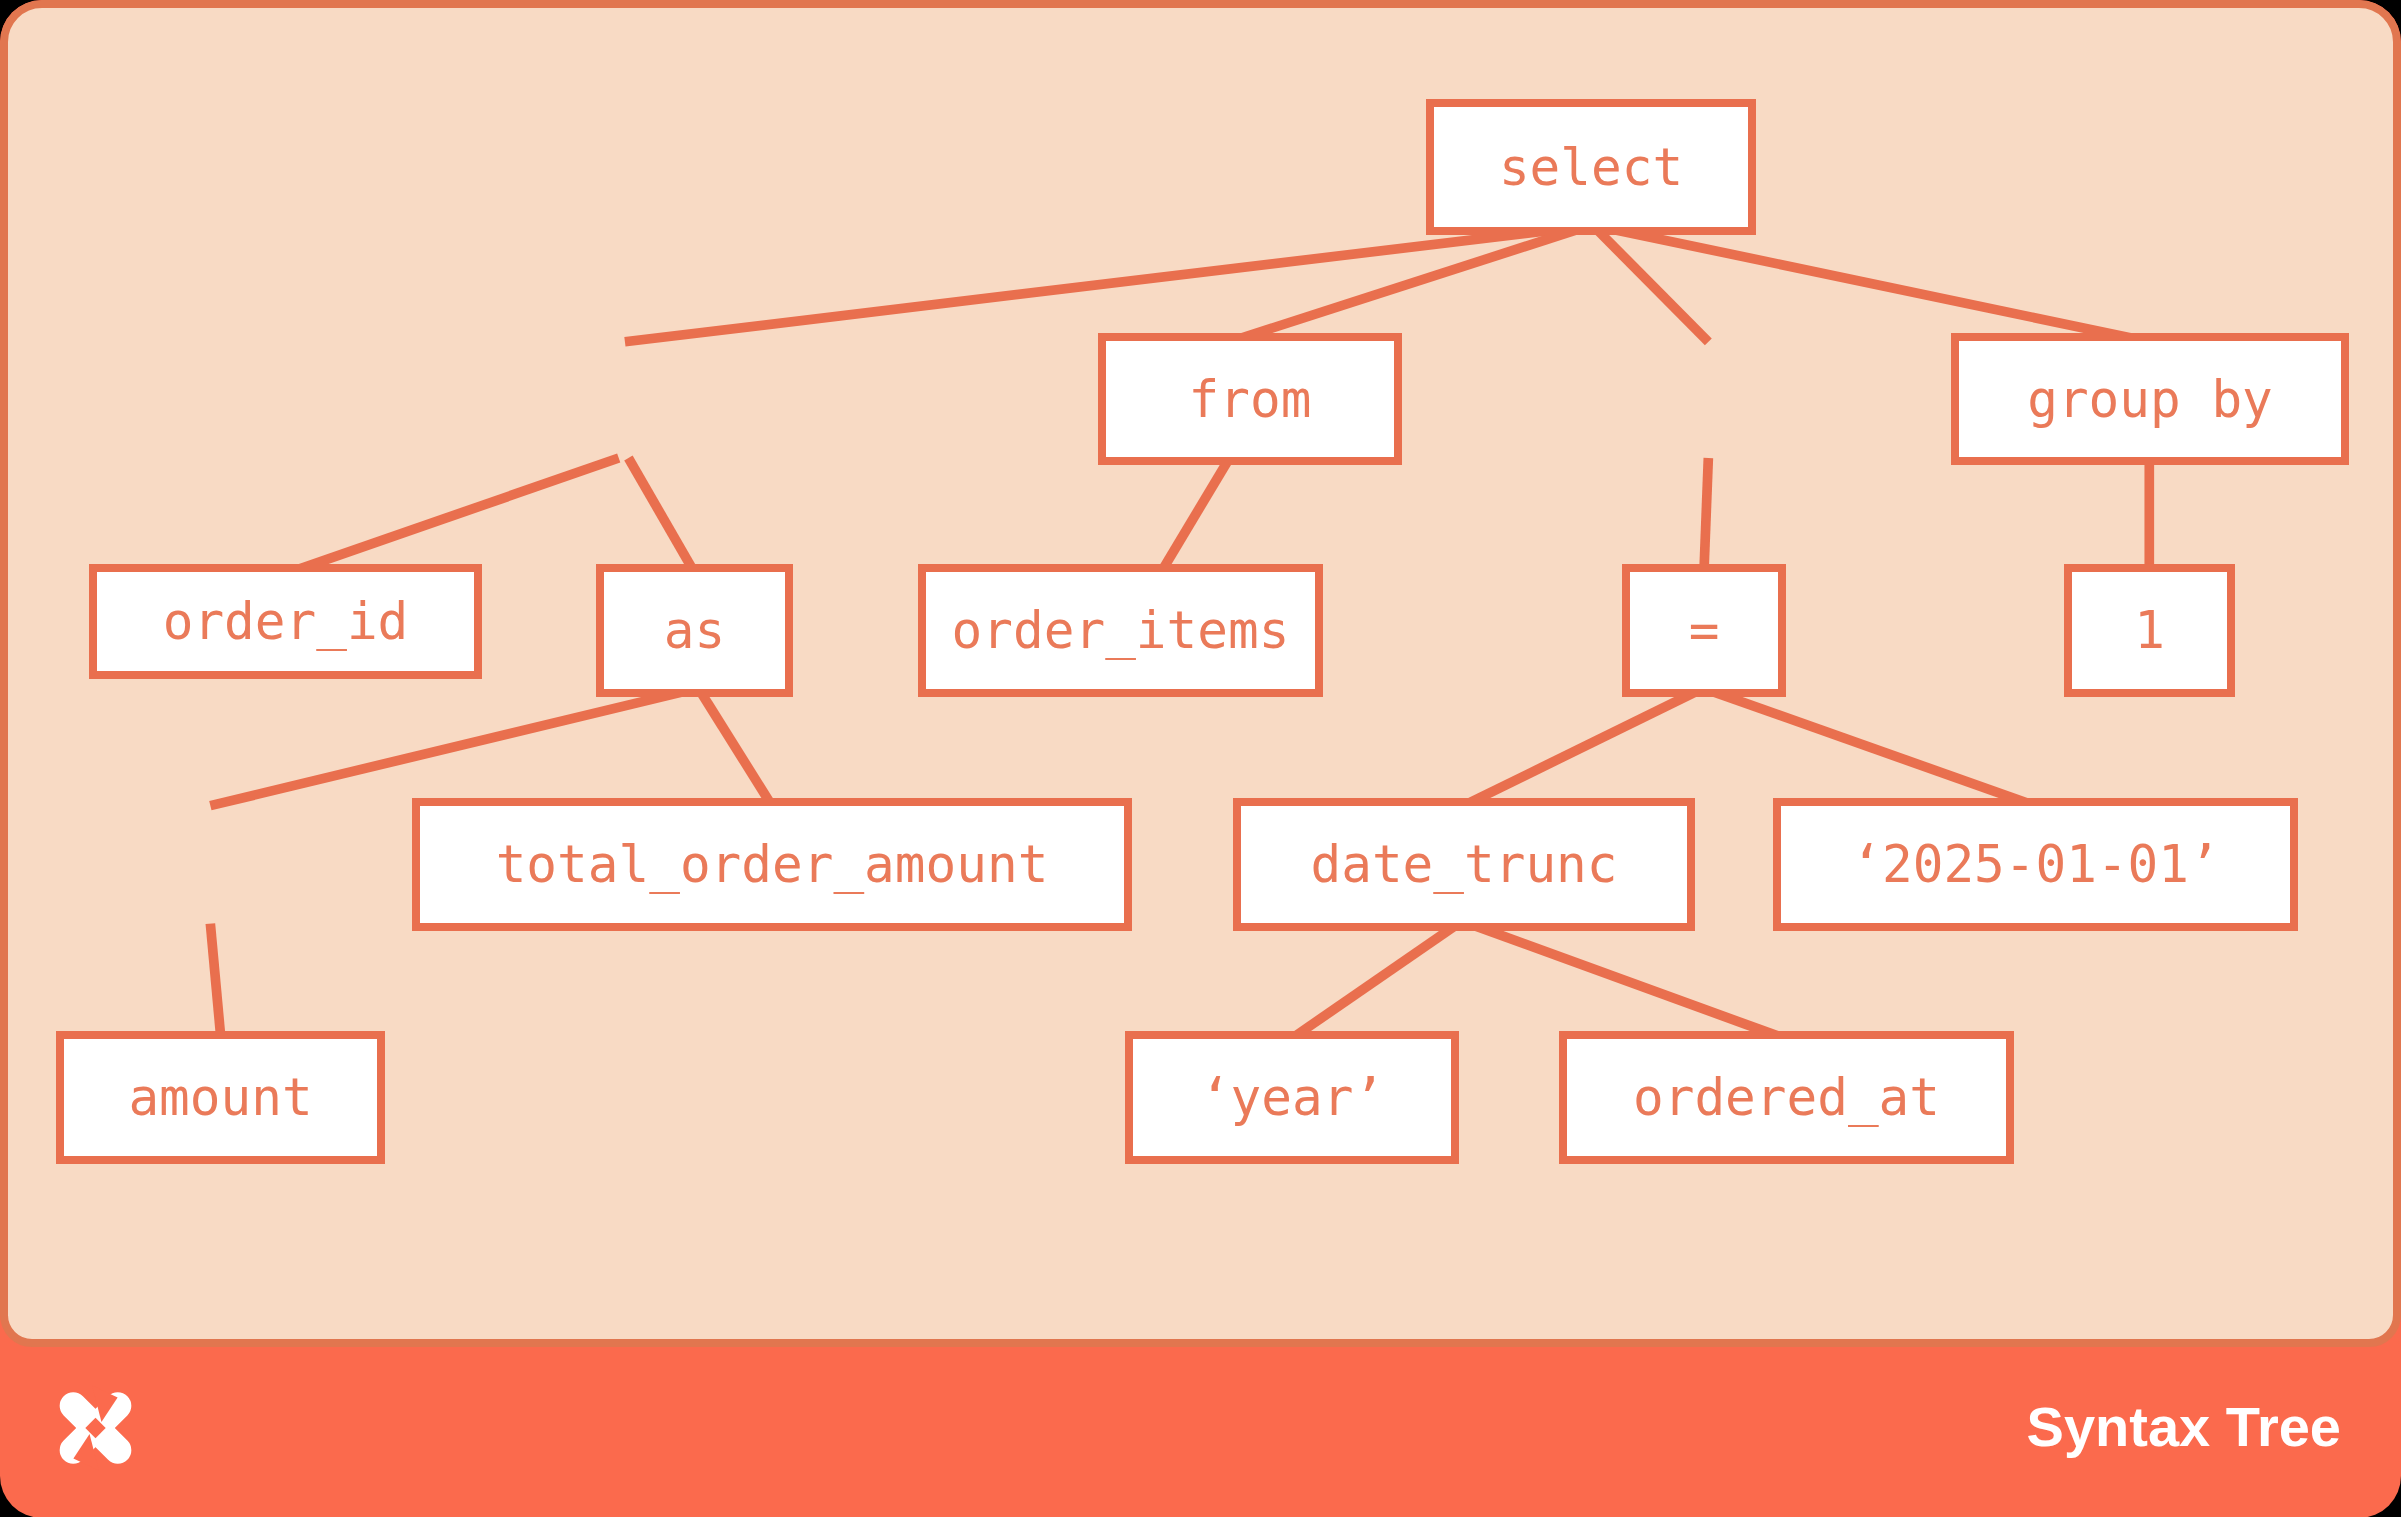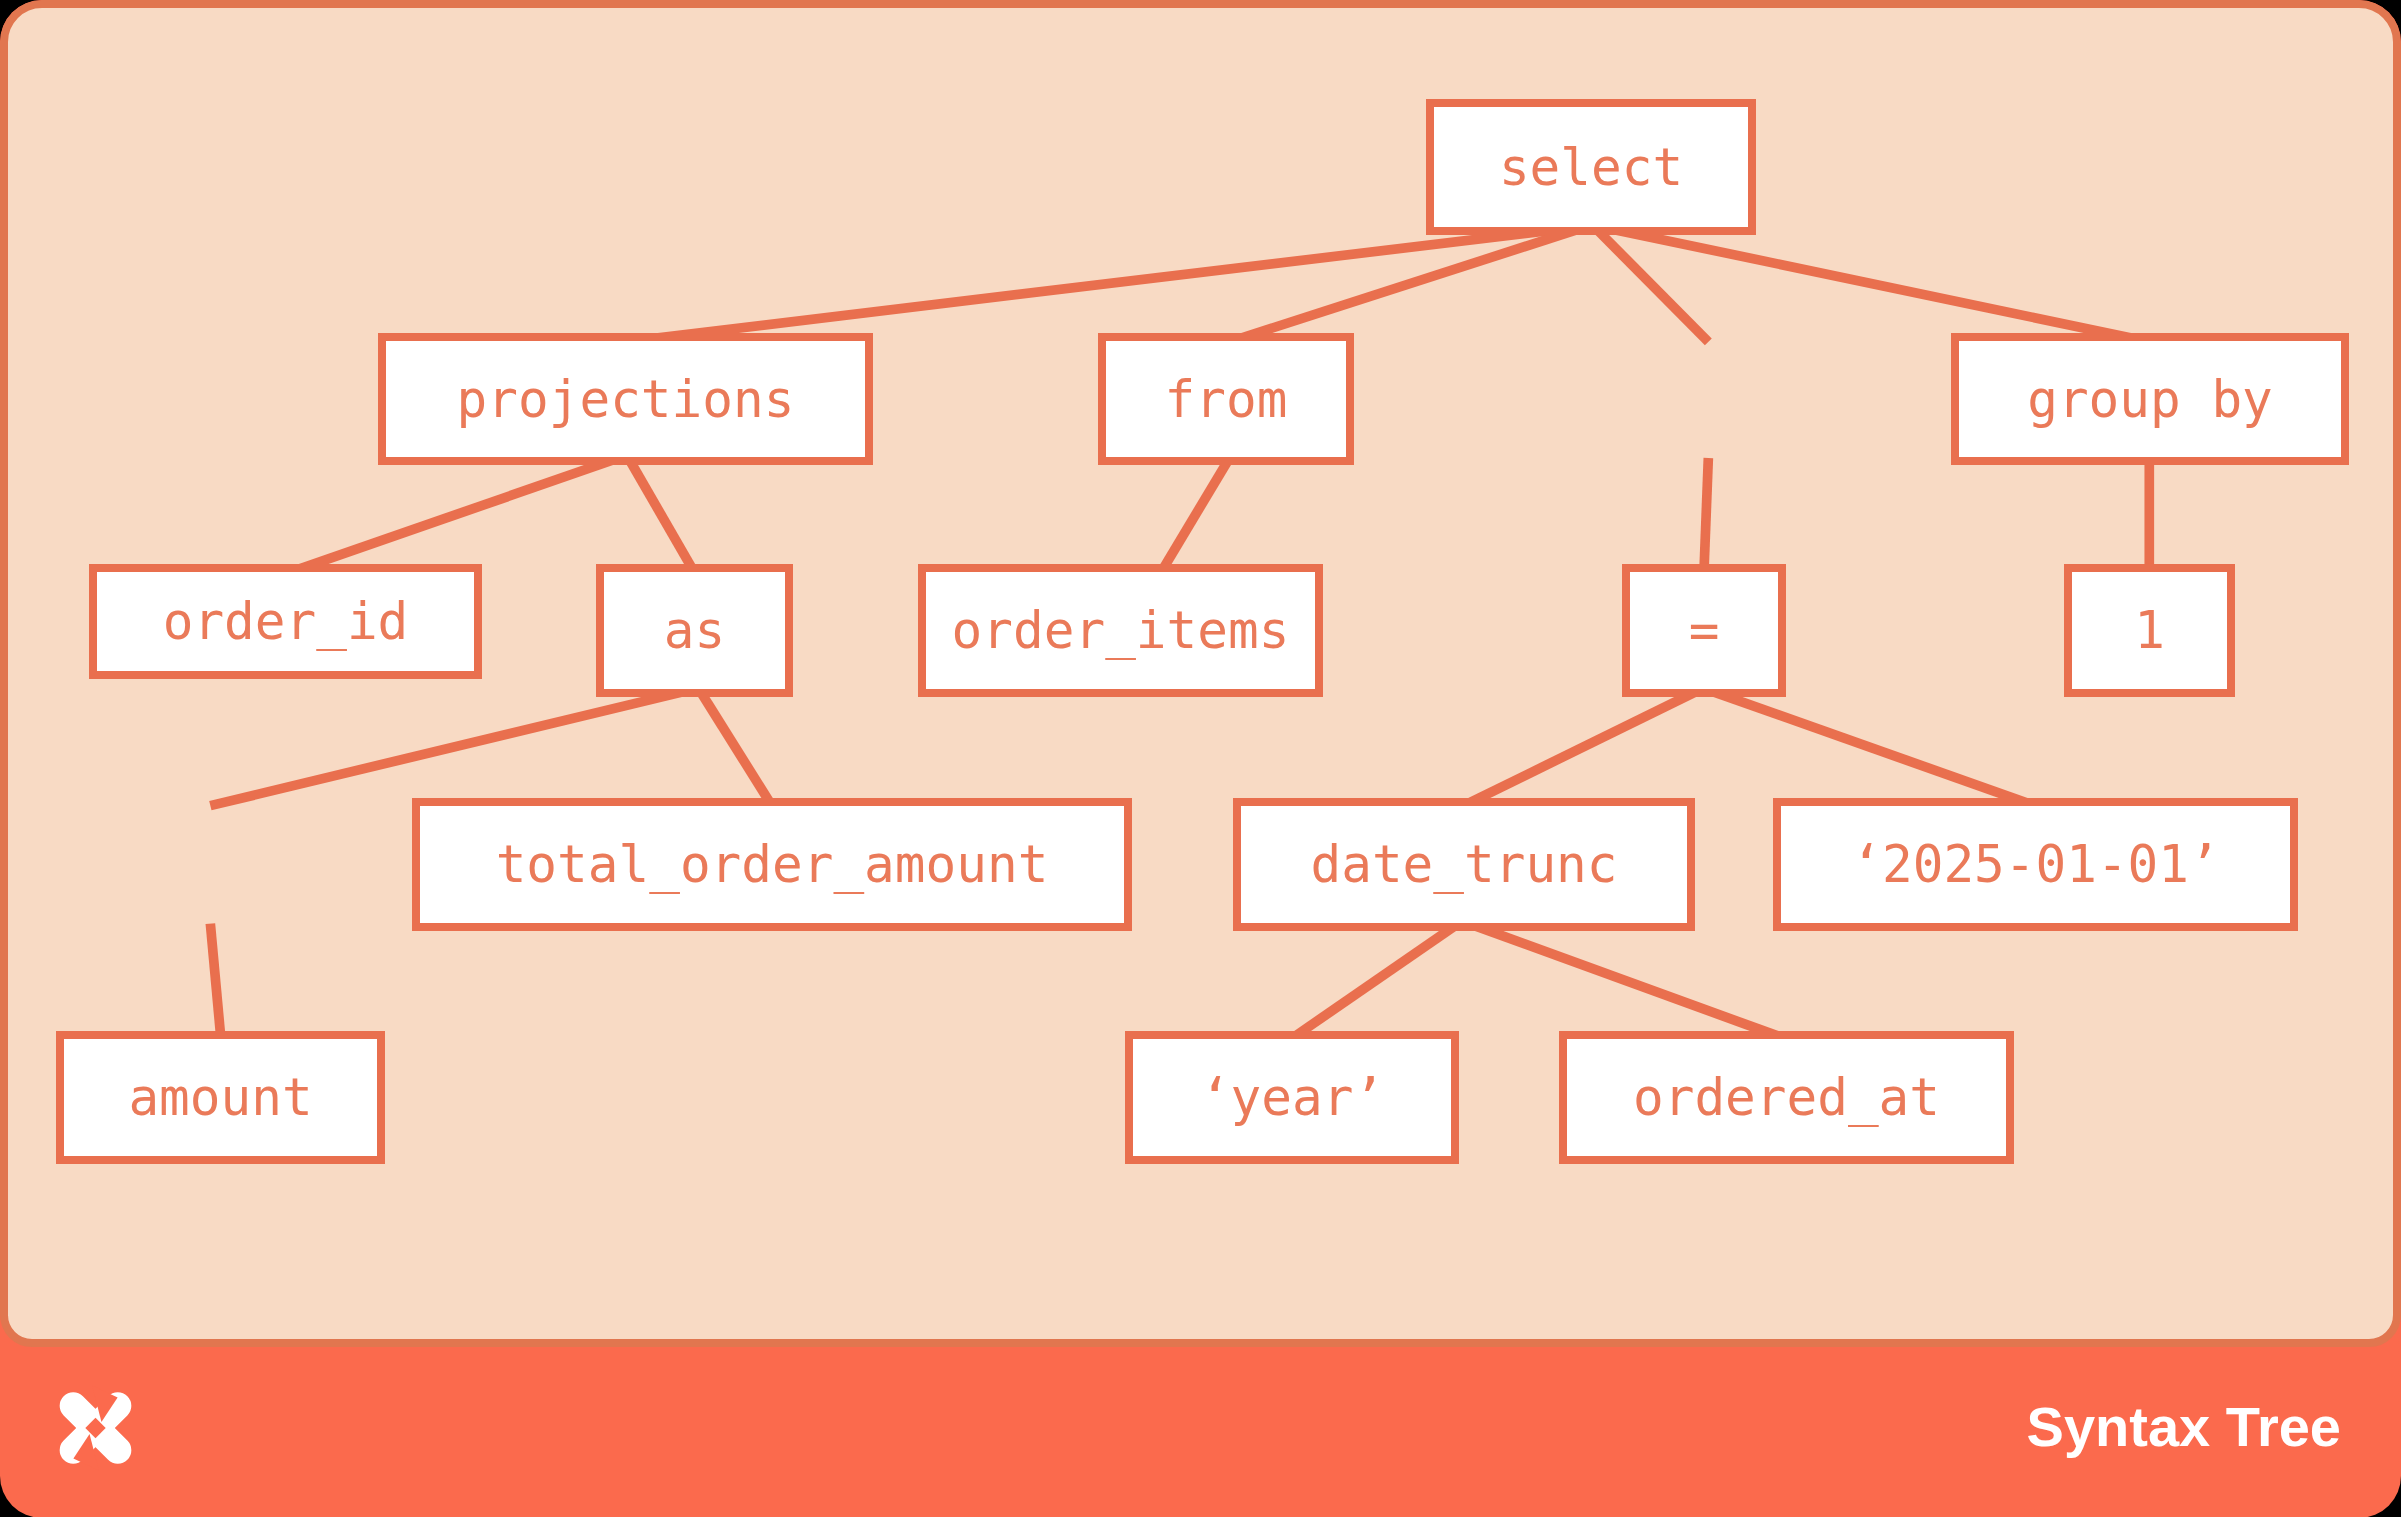--- a/index.html
+++ b/index.html
@@ -54,22 +54,21 @@
     <line x1="795" y1="784" x2="877" y2="915"></line>
     <line x1="1930" y1="784" x2="1663" y2="915"></line>
     <line x1="1942" y1="784" x2="2312" y2="915"></line>
     <line x1="239" y1="1049" x2="251" y2="1180"></line>
     <line x1="1657" y1="1049" x2="1467" y2="1180"></line>
     <line x1="1669" y1="1049" x2="2029" y2="1180"></line>
   </svg>
 
   <div class="node" style="left:1426px;top:99px;width:330px;height:136px">select</div>
 
-  <div class="node" style="left:378px;top:333px;width:495px;height:132px">projections</div>
-  <div class="node" style="left:1098px;top:333px;width:256px;height:132px">from</div>
+  <div class="node" style="left:1098px;top:333px;width:304px;height:132px">from</div>
   <div class="node" style="left:1951px;top:333px;width:398px;height:132px">group by</div>
 
   <div class="node" style="left:89px;top:564px;width:393px;height:115px">order_id</div>
   <div class="node" style="left:596px;top:564px;width:197px;height:133px">as</div>
   <div class="node" style="left:918px;top:564px;width:405px;height:133px">order_items</div>
   <div class="node" style="left:1622px;top:564px;width:164px;height:133px">=</div>
   <div class="node" style="left:2064px;top:564px;width:171px;height:133px">1</div>
 
   <div class="node" style="left:412px;top:798px;width:720px;height:133px">total_order_amount</div>
   <div class="node" style="left:1233px;top:798px;width:462px;height:133px">date_trunc</div>

